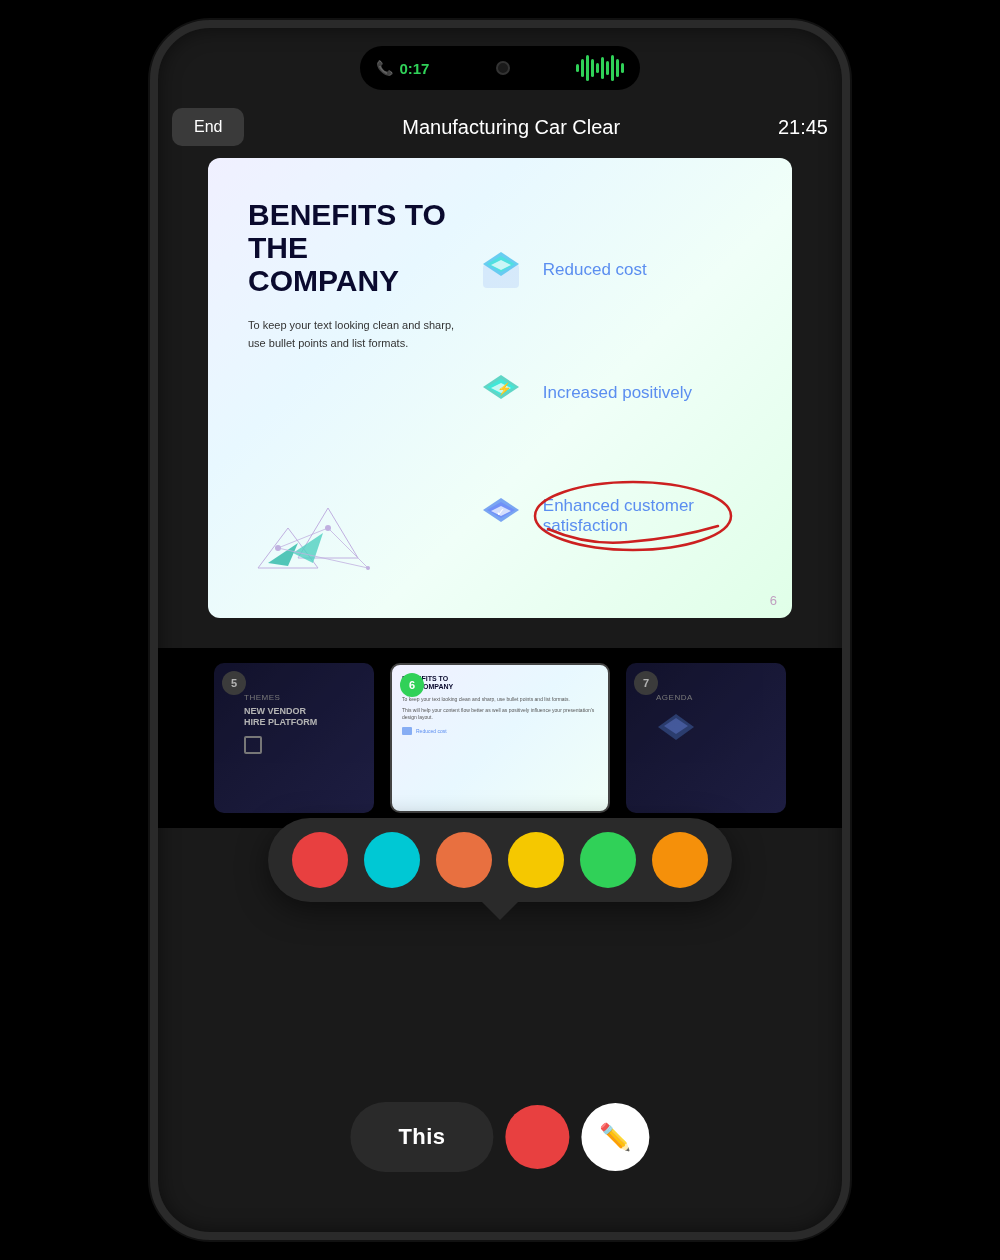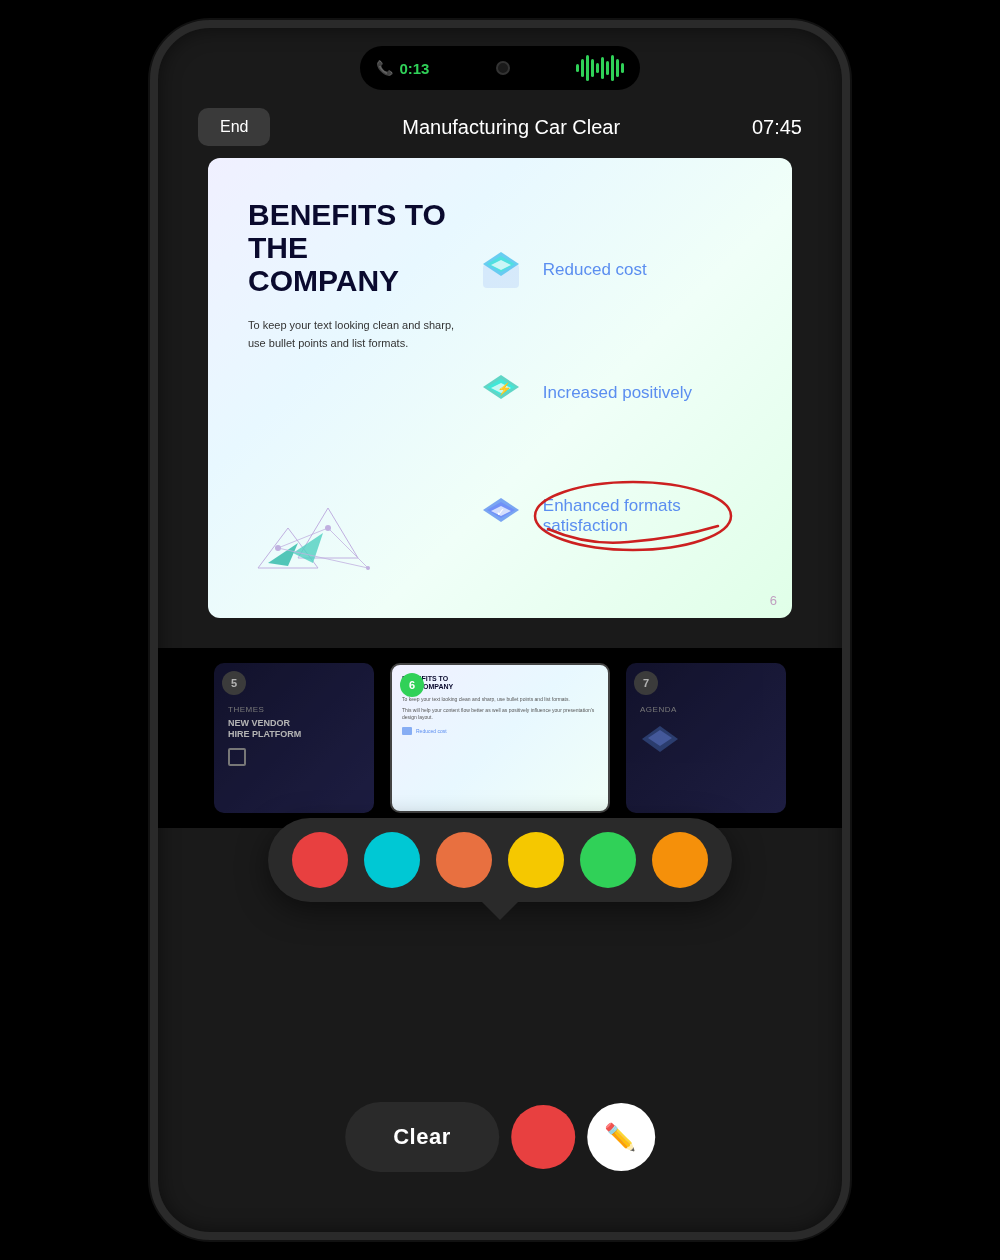--- a/index.html
+++ b/index.html
@@ -66,21 +66,21 @@
 
     
     .top-bar {
       position: absolute;
       top: 80px;
       left: 0;
       right: 0;
       display: flex;
       align-items: center;
       justify-content: space-between;
-      padding: 0 40px;
+      padding: 0 14px;
       color: #fff;
     }
 
     .end-button {
       background: #3a3a3a;
       color: #fff;
       border: none;
       border-radius: 10px;
       padding: 10px 22px;
       font-size: 16px;
@@ -236,23 +236,22 @@
       border-radius: 50%;
       display: flex;
       align-items: center;
       justify-content: center;
       color: #fff;
       font-size: 11px;
       font-weight: 600;
     }
 
     .thumb-content-dark {
-      padding: 14px;
-      color: #fff;
-      margin-top: 28px;
+      padding: 30px;
+      color: #fff;
     }
 
     .thumb-label {
       font-size: 8px;
       color: #aaa;
       text-transform: uppercase;
       letter-spacing: 0.5px;
       margin-bottom: 4px;
     }
 
@@ -382,41 +381,41 @@
     }
   </style>
 </head>
 <body>
 
 <div class="phone-frame">
 
   <div class="dynamic-island">
     <div class="call-indicator">
       <span class="phone-icon">📞</span>
-      <span>0:13</span>
+      <span>0:17</span>
     </div>
     <div class="camera-pill"></div>
     <div class="wave-bars">
       <div class="wave-bar" style="height:8px"></div>
       <div class="wave-bar" style="height:18px"></div>
       <div class="wave-bar" style="height:26px"></div>
       <div class="wave-bar" style="height:18px"></div>
       <div class="wave-bar" style="height:10px"></div>
       <div class="wave-bar" style="height:22px"></div>
       <div class="wave-bar" style="height:14px"></div>
       <div class="wave-bar" style="height:26px"></div>
       <div class="wave-bar" style="height:18px"></div>
       <div class="wave-bar" style="height:10px"></div>
     </div>
   </div>
 
   <div class="top-bar">
     <button class="end-button">End</button>
     <span class="presentation-title">Manufacturing Car Clear</span>
-    <span class="timer">07:45</span>
+    <span class="timer">21:45</span>
   </div>
 
   <div class="slide-container">
     <div class="slide-content">
 
       <div class="slide-left">
         <div class="slide-heading">
           <span>BENEFITS TO</span><br>
           <span>THE COMPANY</span>
         </div>
@@ -462,21 +461,21 @@
         </div>
 
         <div class="benefit-item" style="position:relative;">
           <svg class="benefit-icon" viewBox="0 0 52 52">
             <polygon points="26,8 44,20 26,32 8,20" fill="#5b8ef0" opacity="0.8"></polygon>
             <polygon points="26,12 40,20 26,28 12,20" fill="#7090f8"></polygon>
             <polygon points="26,16 36,21 26,26 16,21" fill="#ffffff" opacity="0.7"></polygon>
             <text x="21" y="26" font-size="11" fill="#ffffff">✓</text>
           </svg>
           <div style="position:relative;">
-            <span class="benefit-text">Enhanced formats satisfaction</span>
+            <span class="benefit-text">Enhanced customer satisfaction</span>
             
             <svg style="position:absolute;top:-22px;left:-15px;width:220px;height:90px;pointer-events:none;" viewBox="0 0 220 90">
               <ellipse cx="105" cy="42" rx="98" ry="34" fill="none" stroke="#cc2020" stroke-width="2.5" stroke-dasharray="none" style="transform-origin:center;"></ellipse>
 
               <path d="M 20 55 Q 60 72 100 68 Q 150 64 190 52" fill="none" stroke="#cc2020" stroke-width="2.5" stroke-linecap="round"></path>
             </svg>
           </div>
         </div>
       </div>
 
@@ -529,20 +528,20 @@
   <div class="color-picker">
     <div class="color-dot" style="background:#e84040;"></div>
     <div class="color-dot" style="background:#00c8d4;"></div>
     <div class="color-dot" style="background:#e87040;"></div>
     <div class="color-dot" style="background:#f5c800;"></div>
     <div class="color-dot" style="background:#30d158;"></div>
     <div class="color-dot" style="background:#f5900a;"></div>
   </div>
 
   <div class="bottom-toolbar">
-    <button class="clear-btn">Clear</button>
+    <button class="clear-btn">This</button>
     <button class="color-selected"></button>
     <button class="edit-btn">
       <span style="font-size:26px;">✏️</span>
     </button>
   </div>
 
 </div>
 
 </body></html>

